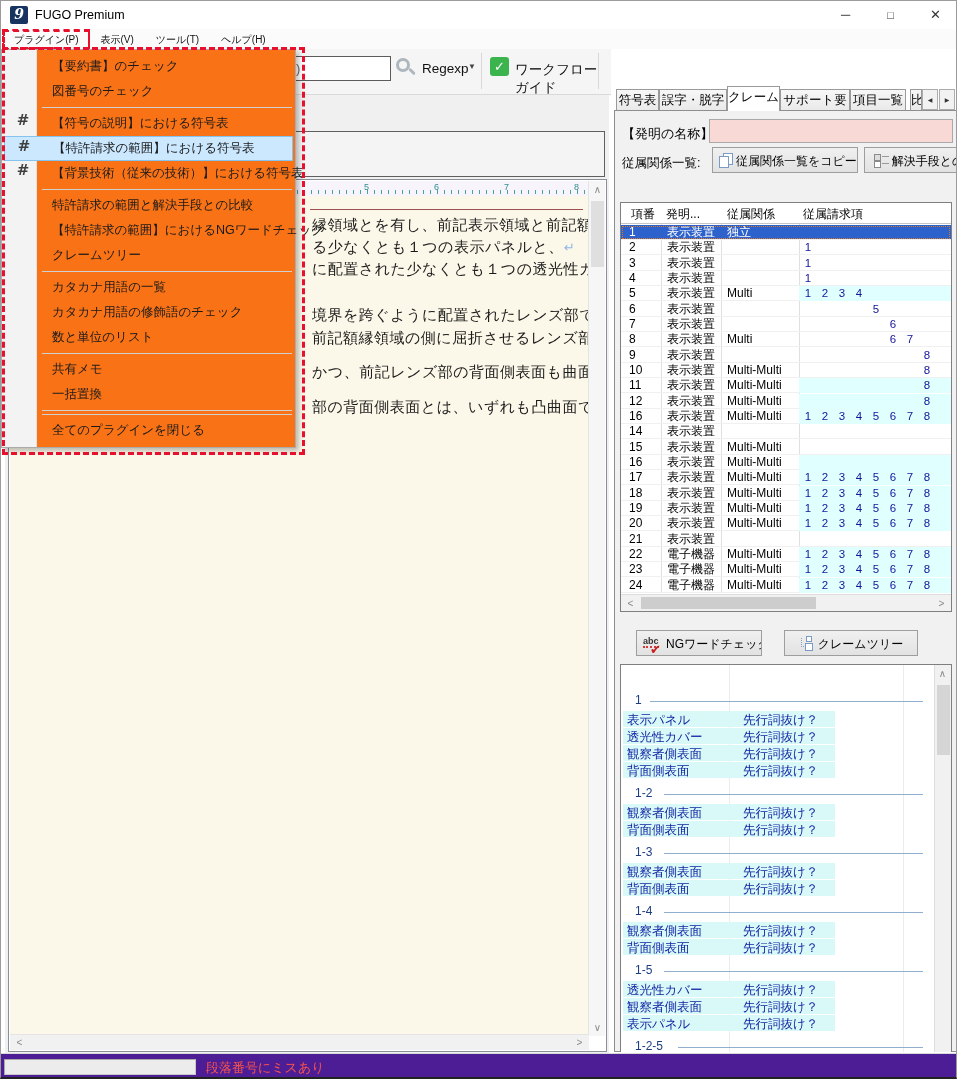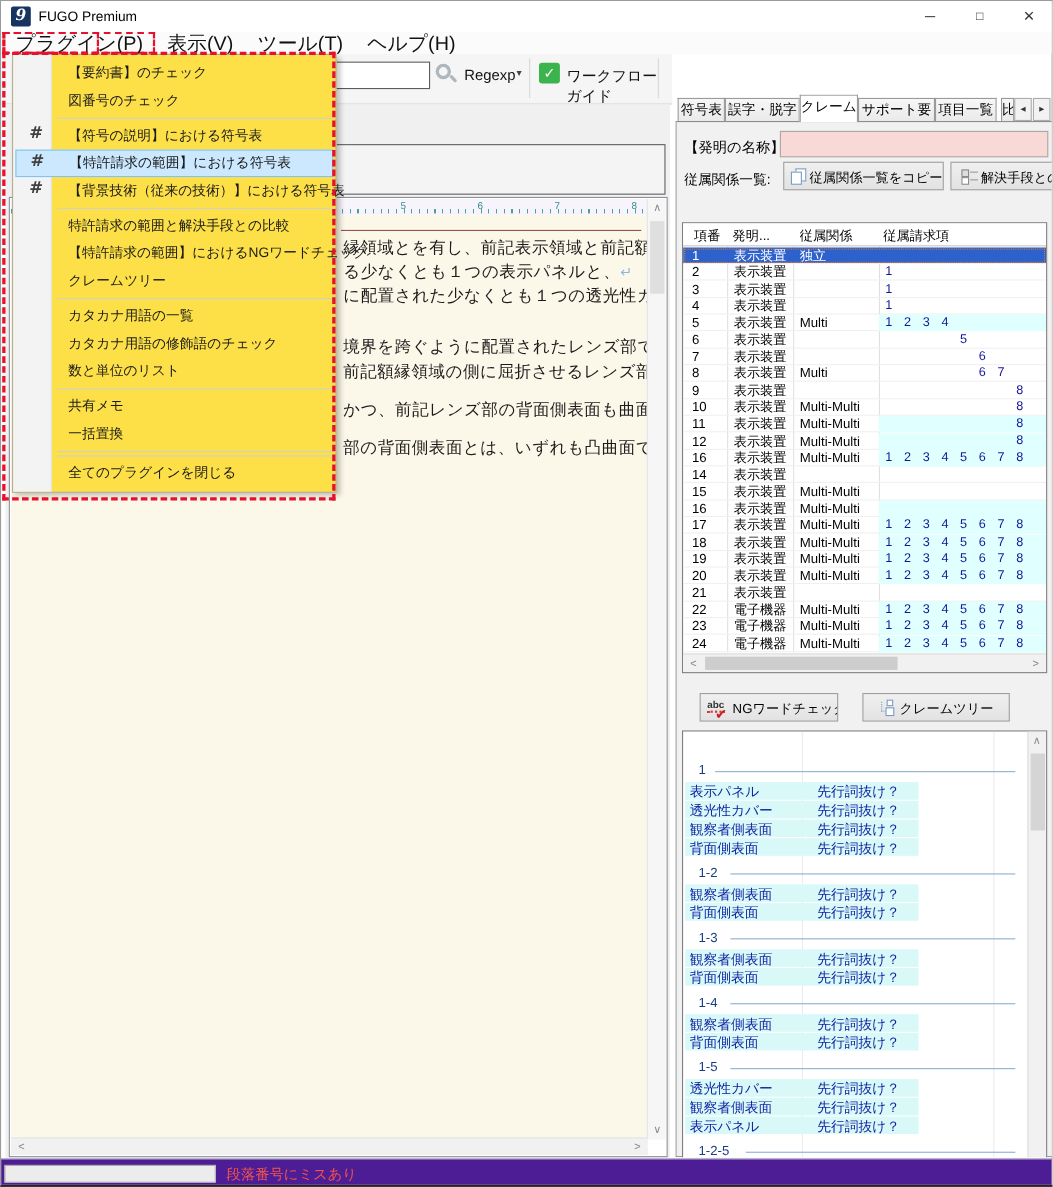--- a/index.html
+++ b/index.html
@@ -9,21 +9,21 @@
   
   .titlebar{position:absolute;left:0;top:0;width:957px;height:28px;background:#fff;}
   .app-icon{position:absolute;left:9px;top:5px;width:18px;height:18px;background:#17335f;color:#fff;
     font:bold italic 14px "DejaVu Serif",serif;text-align:center;line-height:17px;border-radius:2px;}
   .title-text{position:absolute;left:34px;top:7px;font-size:12.5px;color:#000;}
   .win-btn{position:absolute;top:0;width:45px;height:28px;text-align:center;line-height:28px;color:#333;font-size:13px;}
   .wb-min{right:90px;} .wb-max{right:45px;font-size:11px;} .wb-close{right:0;font-size:13px;}
 
   
   .menubar{position:absolute;left:0;top:28px;width:957px;height:20px;background:#fbfbfb;white-space:nowrap;}
-  .mb-item{display:inline-block;padding:2px 11px;font-size:18px;color:#111;height:20px;line-height:16px;}
+  .mb-item{display:inline-block;padding:2px 11px;font-size:10px;color:#111;height:20px;line-height:16px;}
   .mb-hot{border:2px dashed #e8112d;padding:0 9px;margin-left:2px;line-height:16px;}
 
   
   .toolbar{position:absolute;left:0;top:48px;width:610px;height:46px;background:#f5f5f5;border-bottom:1px solid #d9d9d9;}
   .search-box{position:absolute;left:238px;top:7px;width:152px;height:25px;background:#fff;border:1px solid #5c5c5c;overflow:hidden;}
   .search-text{position:absolute;left:56px;top:4px;font-size:13px;color:#6a6a6a;}
   .mag-icon{position:absolute;left:395px;top:9px;width:14px;height:14px;border:3px solid #aeb6be;border-radius:50%;}
   .mag-icon::after{content:"";position:absolute;left:9px;top:9px;width:8px;height:3px;background:#aeb6be;transform:rotate(45deg);border-radius:2px;}
   .regexp-label{position:absolute;left:421px;top:12px;font-size:13.5px;color:#111;}
   .dd-arrow{position:absolute;left:467px;top:13px;font-size:8px;color:#444;}
@@ -107,21 +107,21 @@
   .chk-sec-line{position:absolute;top:10px;right:10px;height:1px;background:#90aece;}
   .chk-row{position:relative;height:17px;}
   .chk-row i{position:absolute;left:2px;top:0;width:212px;height:16px;background:#d9f8f8;}
   .chk-row span{position:absolute;top:1px;font-size:12.5px;color:#0a1fa0;}
   .chk-item{left:6px;} .chk-res{left:122px;}
   .chk-gap{height:5px;}
   .chk-vscroll{position:absolute;right:0;top:0;width:17px;height:408px;background:#f1f1f1;border-left:1px solid #ddd;}
   .chk-vthumb{position:absolute;left:2px;top:20px;width:13px;height:70px;background:#d5d5d5;}
 
   
-  .menu-pop{position:absolute;left:10px;top:48px;width:295px;background:#fde047;border:1px solid #ababab;
+  .menu-pop{position:absolute;left:0;top:48px;width:295px;background:#f97316;border:1px solid #ababab;
     box-shadow:3px 3px 5px rgba(0,0,0,.25);padding:4px 0;z-index:50;}
   .menu-pop::before{content:"";position:absolute;left:0;top:0;bottom:0;width:34px;background:#f3f3f3;border-right:1px solid #e3e3e3;}
   .mi{position:relative;height:25px;line-height:25px;padding-left:50px;font-size:12.5px;color:#1a1a1a;white-space:nowrap;}
   .mi-hl{background:#cbe8ff;border:1px solid #84c3ee;margin:0 2px;padding-left:48px;line-height:23px;height:25px;}
   .mi-hash{position:absolute;left:11px;top:0;width:20px;text-align:center;font:bold italic 15px "DejaVu Serif",serif;color:#3f3f3f;}
   .mi-hl .mi-hash{left:9px;}
   .menu-sep{border-top:1px solid #d0d0d0;margin:3px 3px 3px 40px;}
   .red-outline{position:absolute;border:3px dashed #e8112d;z-index:60;pointer-events:none;}
   .ro-menu{left:1px;top:46px;width:303px;height:408px;}
   .ro-item{left:1px;top:28px;width:88px;height:20px;border-width:2px;}

